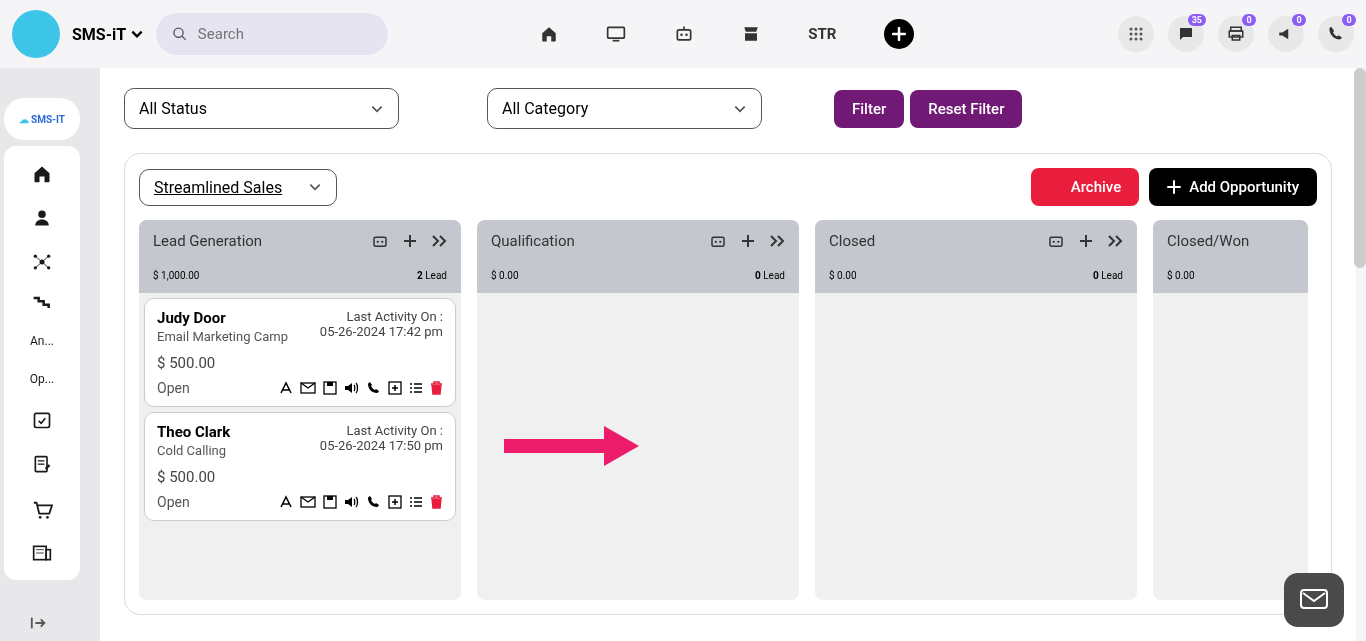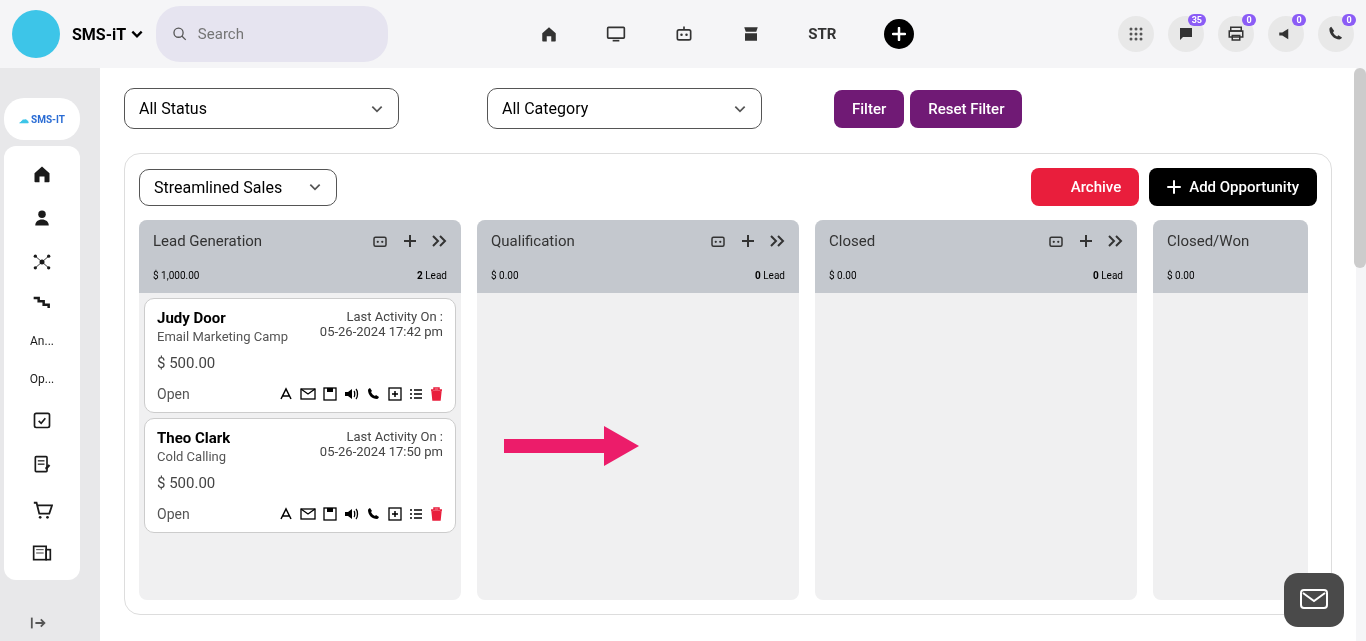--- a/index.html
+++ b/index.html
@@ -3,21 +3,21 @@
 <meta charset="utf-8">
 <style>
 * { margin: 0; padding: 0; box-sizing: border-box; font-family: -apple-system, BlinkMacSystemFont, "Segoe UI", Roboto, sans-serif; }
 body { background: #f5f5f7; width: 1366px; height: 641px; overflow: hidden; position: relative; }
 
 
 .topbar { height: 68px; background: #f5f5f7; display: flex; align-items: center; padding: 0 12px; gap: 12px; }
 .avatar { width: 48px; height: 48px; background: #3dc5e8; border-radius: 50%; flex-shrink: 0; }
 .brand { font-weight: 700; font-size: 16px; display: flex; align-items: center; gap: 4px; }
 .brand svg { width: 14px; height: 14px; }
-.search-wrap { display: flex; align-items: center; background: #e6e4f0; border-radius: 24px; padding: 12px 16px; height: 56px; width: 232px; gap: 10px; }
+.search-wrap { display: flex; align-items: center; background: #e6e4f0; border-radius: 24px; padding: 12px 16px; height: 42px; width: 232px; gap: 10px; }
 .search-wrap input { border: none; background: transparent; outline: none; font-size: 15px; color: #666; width: 100%; }
 .top-icons { display: flex; align-items: center; gap: 48px; margin-left: 140px; }
 .top-icon { color: #333; display: flex; align-items: center; justify-content: center; cursor: pointer; }
 .top-text { font-weight: 700; font-size: 15px; }
 .plus-circle { width: 30px; height: 30px; background: #000; border-radius: 50%; display: flex; align-items: center; justify-content: center; color: #fff; }
 .right-icons { margin-left: auto; display: flex; align-items: center; gap: 14px; }
 .grid-circle { width: 36px; height: 36px; background: #e8e8e8; border-radius: 50%; display: flex; align-items: center; justify-content: center; position: relative; cursor: pointer; }
 .badge { position: absolute; top: -2px; right: -2px; background: #8b5cf6; color: #fff; font-size: 9px; font-weight: 700; padding: 1px 4px; border-radius: 8px; min-width: 14px; text-align: center; }
 
 
@@ -34,42 +34,42 @@
 .filter-row { display: flex; align-items: center; gap: 32px; margin-bottom: 24px; }
 .select-box { border: 1.5px solid #555; border-radius: 10px; padding: 10px 14px; display: flex; align-items: center; justify-content: space-between; font-size: 16px; cursor: pointer; background: #fff; }
 .select-box.status { width: 275px; }
 .select-box.category { width: 275px; margin-left: 56px; }
 .btn { border: none; border-radius: 8px; padding: 10px 18px; font-size: 15px; font-weight: 500; cursor: pointer; }
 .btn-black { background: #701a75; color: #fff; }
 .filter-btns { display: flex; gap: 6px; margin-left: 40px; }
 
 .board-container { border: 1px solid #ddd; border-radius: 16px; padding: 14px; }
 .board-header { display: flex; align-items: center; justify-content: space-between; margin-bottom: 14px; }
-.pipeline-select { border: 1.5px solid #555; border-radius: 10px; padding: 8px 14px; display: flex; align-items: center; gap: 10px; font-size: 16px; cursor: pointer; width: 198px; justify-content: space-between; }
+.pipeline-select { border: 1.5px solid #555; border-radius: 10px; padding: 8px 14px; display: flex; align-items: center; gap: 10px; font-size: 16px; cursor: pointer; width: 198px; justify-content: space-between; text-decoration: underline; }
 .board-actions { display: flex; gap: 10px; }
 .btn-red { background: #e91e3c; color: #fff; padding-left: 40px; }
 .btn-add { background: #000; color: #fff; display: flex; align-items: center; gap: 8px; }
 
 .columns { display: flex; gap: 16px; overflow-x: hidden; }
 .column { width: 322px; flex-shrink: 0; background: #f0f0f1; border-radius: 8px; min-height: 380px; }
 .column.cw { width: 155px; }
 .col-header { background: #c4c8ce; border-radius: 8px 8px 0 0; padding: 12px 14px; display: flex; align-items: center; justify-content: space-between; }
 .col-title { font-size: 15px; color: #333; }
 .col-icons { display: flex; gap: 14px; align-items: center; color: #333; }
 .col-sub { background: #c4c8ce; padding: 8px 14px 12px; display: flex; justify-content: space-between; font-size: 10px; color: #000000; }
 .col-sub .amt { }
 .col-sub .lead strong { font-weight: 700; }
 
 .card { background: #fff; border: 1px solid #ccc; border-radius: 10px; margin: 5px; padding: 10px 12px; }
 .card-top { display: flex; justify-content: space-between; }
 .card-name { font-weight: 700; font-size: 15px; }
 .card-sub { font-size: 13px; color: #555; margin-top: 2px; white-space: nowrap; overflow: hidden; text-overflow: clip; }
 .card-act { font-size: 13px; color: #444; text-align: right; white-space: nowrap; }
 .card-amt { font-size: 15px; margin-top: 10px; color: #444; }
-.card-bottom { display: flex; justify-content: space-between; align-items: center; margin-top: 14px; text-align: right; }
+.card-bottom { display: flex; justify-content: space-between; align-items: center; margin-top: 8px; text-align: right; }
 .card-status { font-size: 14px; color: #555; }
 .card-actions { display: flex; gap: 7px; align-items: center; }
 .card-actions .ic { cursor: pointer; display:flex; }
 .trash { color: #e91e3c; }
 
 
 .arrow-annot { position: absolute; left: 404px; top: 358px; width: 135px; height: 40px; pointer-events: none; }
 
 
 .help-bubble { position: absolute; right: 22px; bottom: 14px; width: 60px; height: 54px; background: #4a4a4a; border-radius: 14px; display: flex; align-items: center; justify-content: center; cursor: pointer; }

